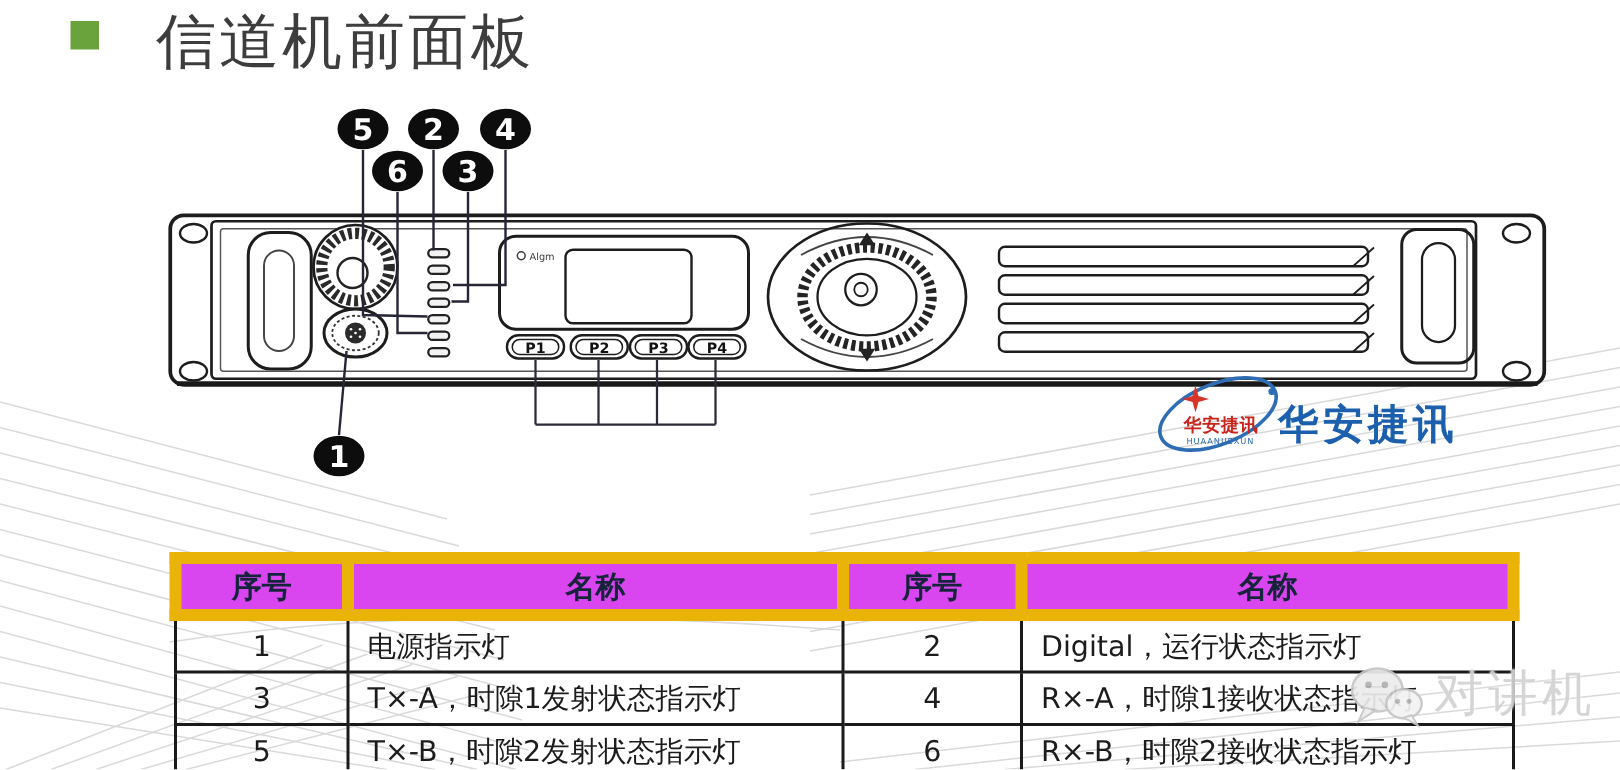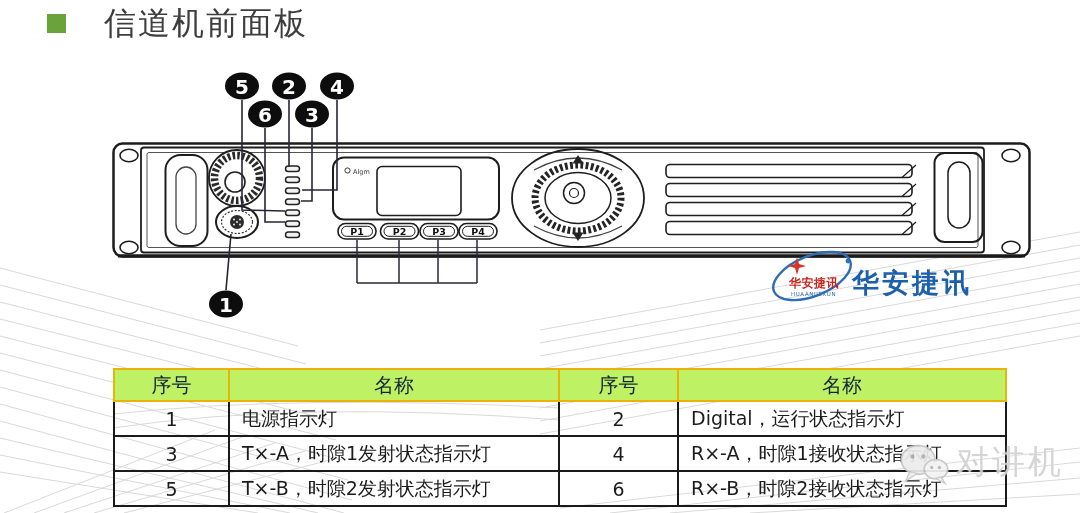--- a/index.html
+++ b/index.html
@@ -5,26 +5,26 @@
   html,body{margin:0;padding:0;background:#ffffff;}
   .slide{
     position:relative;width:1080px;height:513px;background:#ffffff;overflow:hidden;
     font-family:"DejaVu Sans","Liberation Sans",sans-serif;
   }
   svg{display:block;}
   .bg-svg{position:absolute;left:0;top:0;width:1080px;height:513px;}
   
   .hdr{position:absolute;left:47px;top:5px;display:flex;align-items:flex-start;}
   .bullet{width:19px;height:19px;background:#6aa33c;margin-top:9px;flex:none;}
-  .title{margin:0 0 0 38px;font-size:32px;font-weight:400;color:#3d3d3d;letter-spacing:2px;line-height:1.15;}
+  .title{margin:0 0 0 38px;font-size:40px;font-weight:400;color:#3d3d3d;letter-spacing:2px;line-height:1.15;}
   
   .legend{position:absolute;left:113px;top:368px;width:892px;border-collapse:collapse;table-layout:fixed;}
   .legend th{
-    background:#bef264;border:2px solid #eab308;height:30px;
-    font-size:20px;font-weight:400;color:#15243a;text-align:center;padding:0;
+    background:#d946ef;border:8px solid #eab308;height:30px;
+    font-size:20px;font-weight:700;color:#15243a;text-align:center;padding:0;
   }
   .legend td{
     border:2px solid #1a1a1a;height:33px;font-size:19px;color:#1c1c1c;
     background:transparent;padding:0;white-space:nowrap;overflow:hidden;
   }
   .legend td.num{text-align:center;}
   .legend td.name{text-align:left;padding-left:12px;}
   
   .watermark{
     position:absolute;left:898px;top:440px;display:flex;align-items:flex-start;gap:4px;

